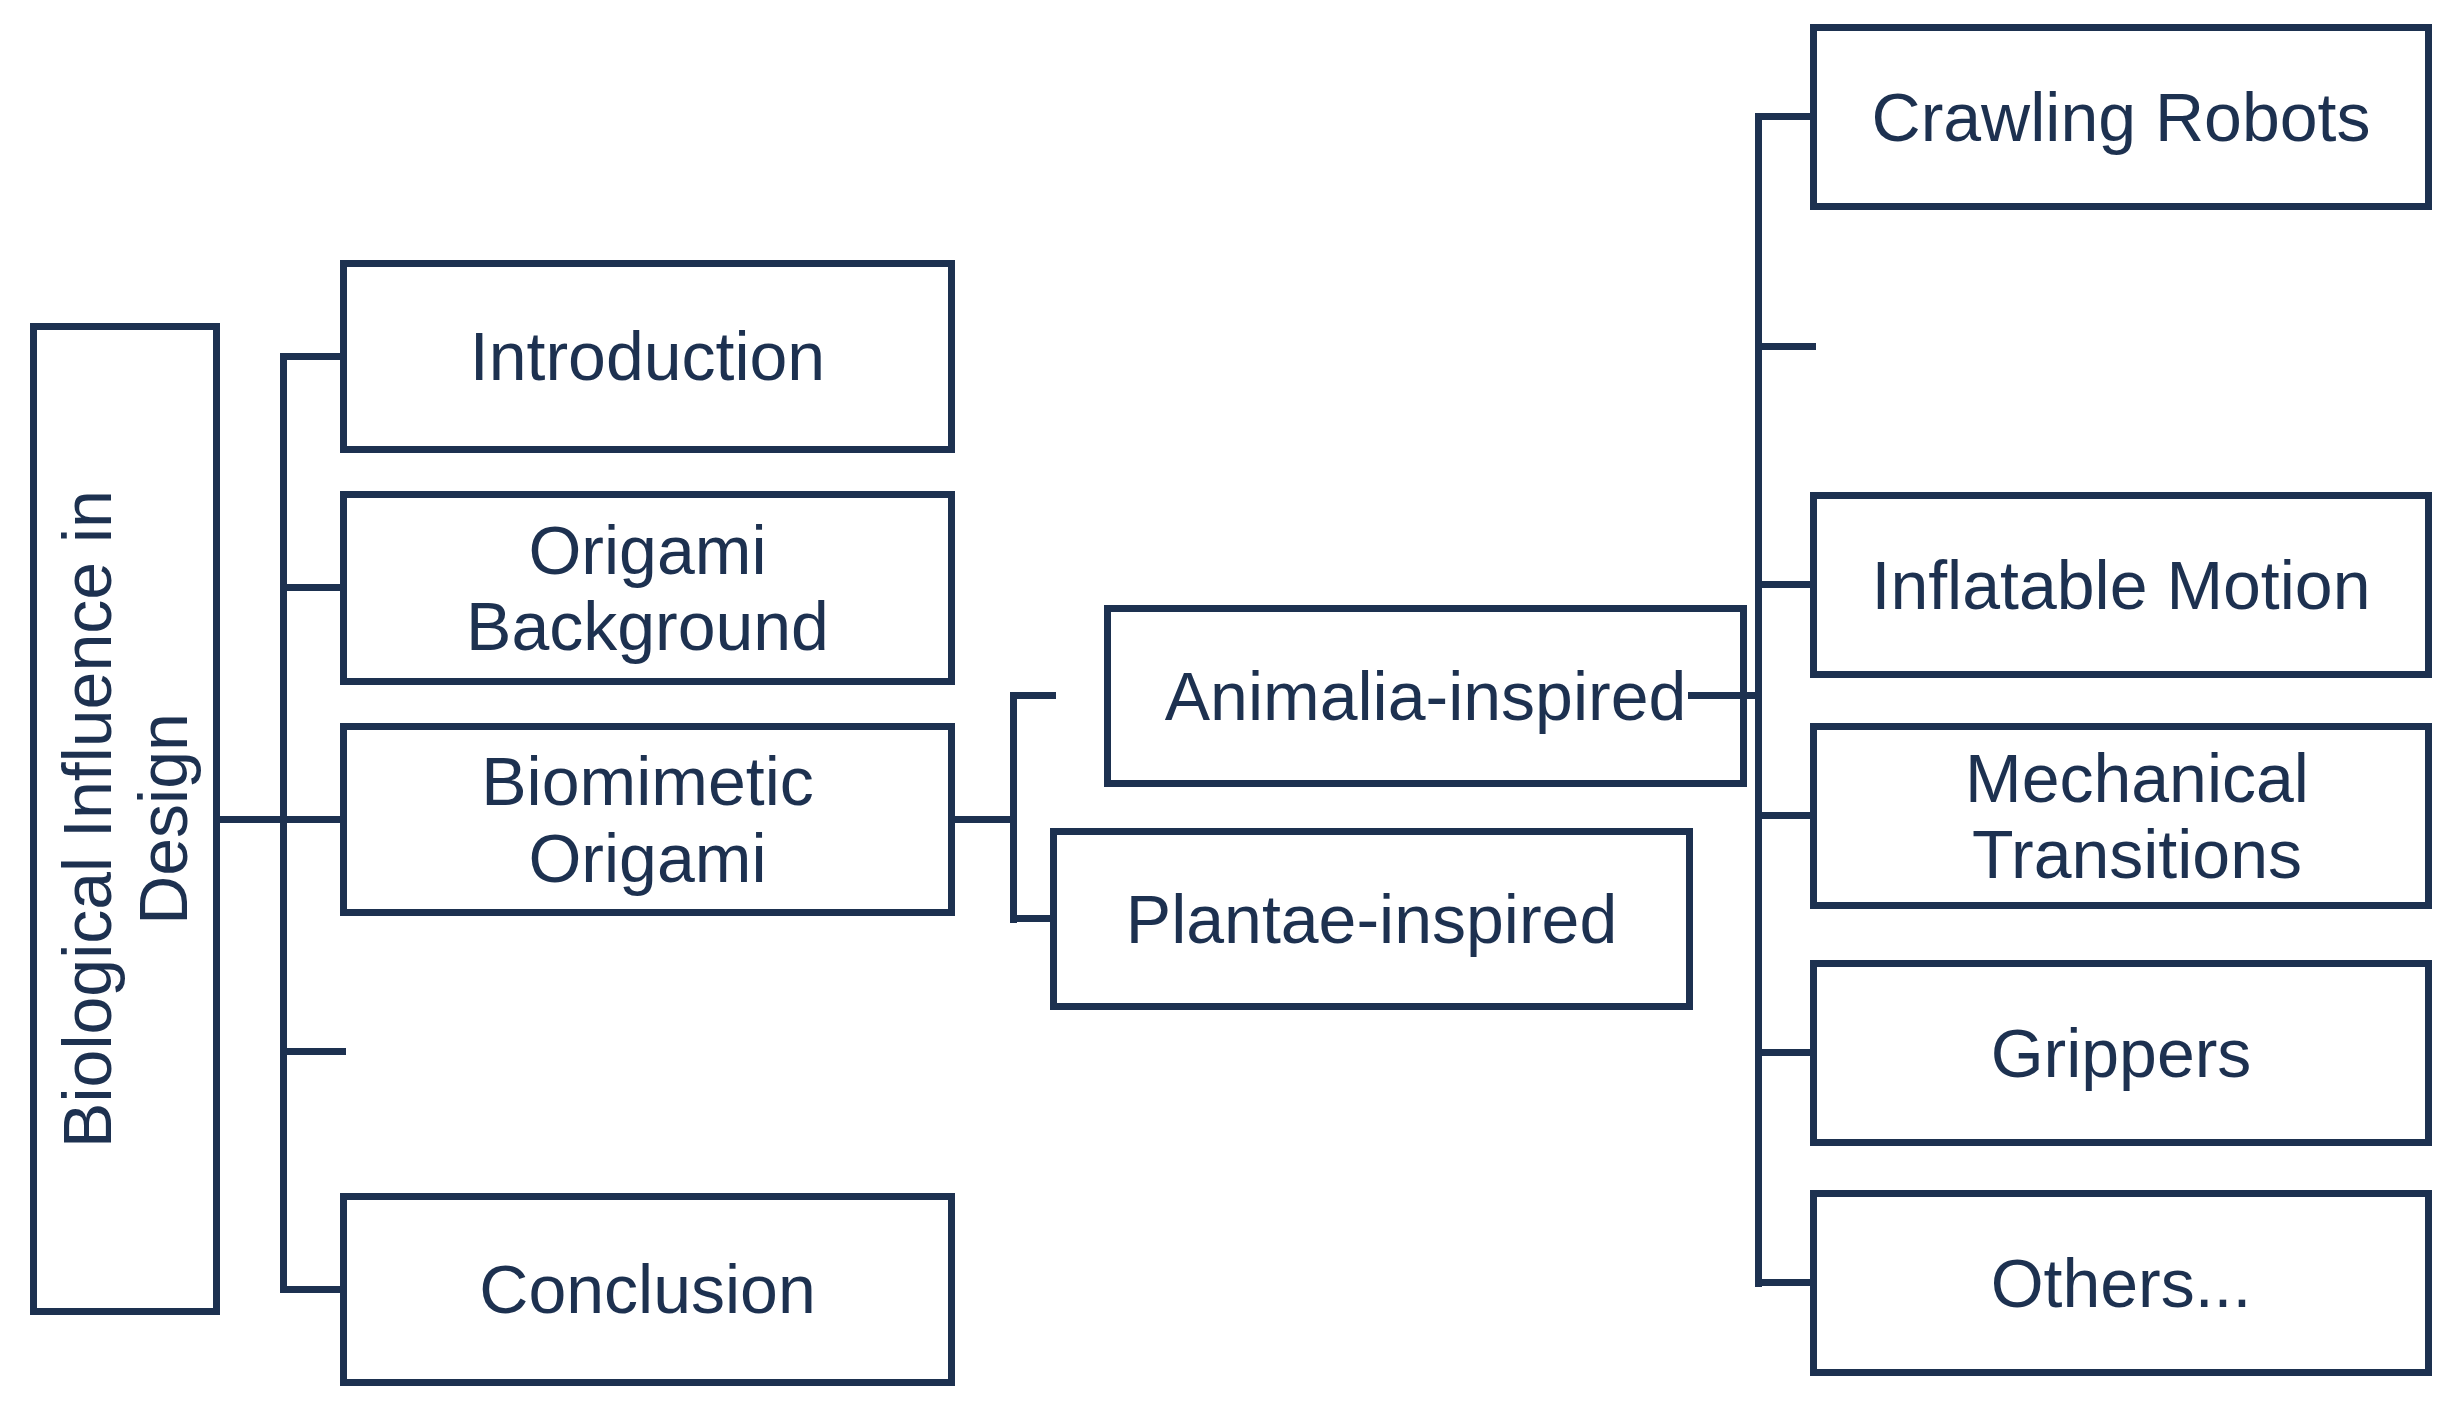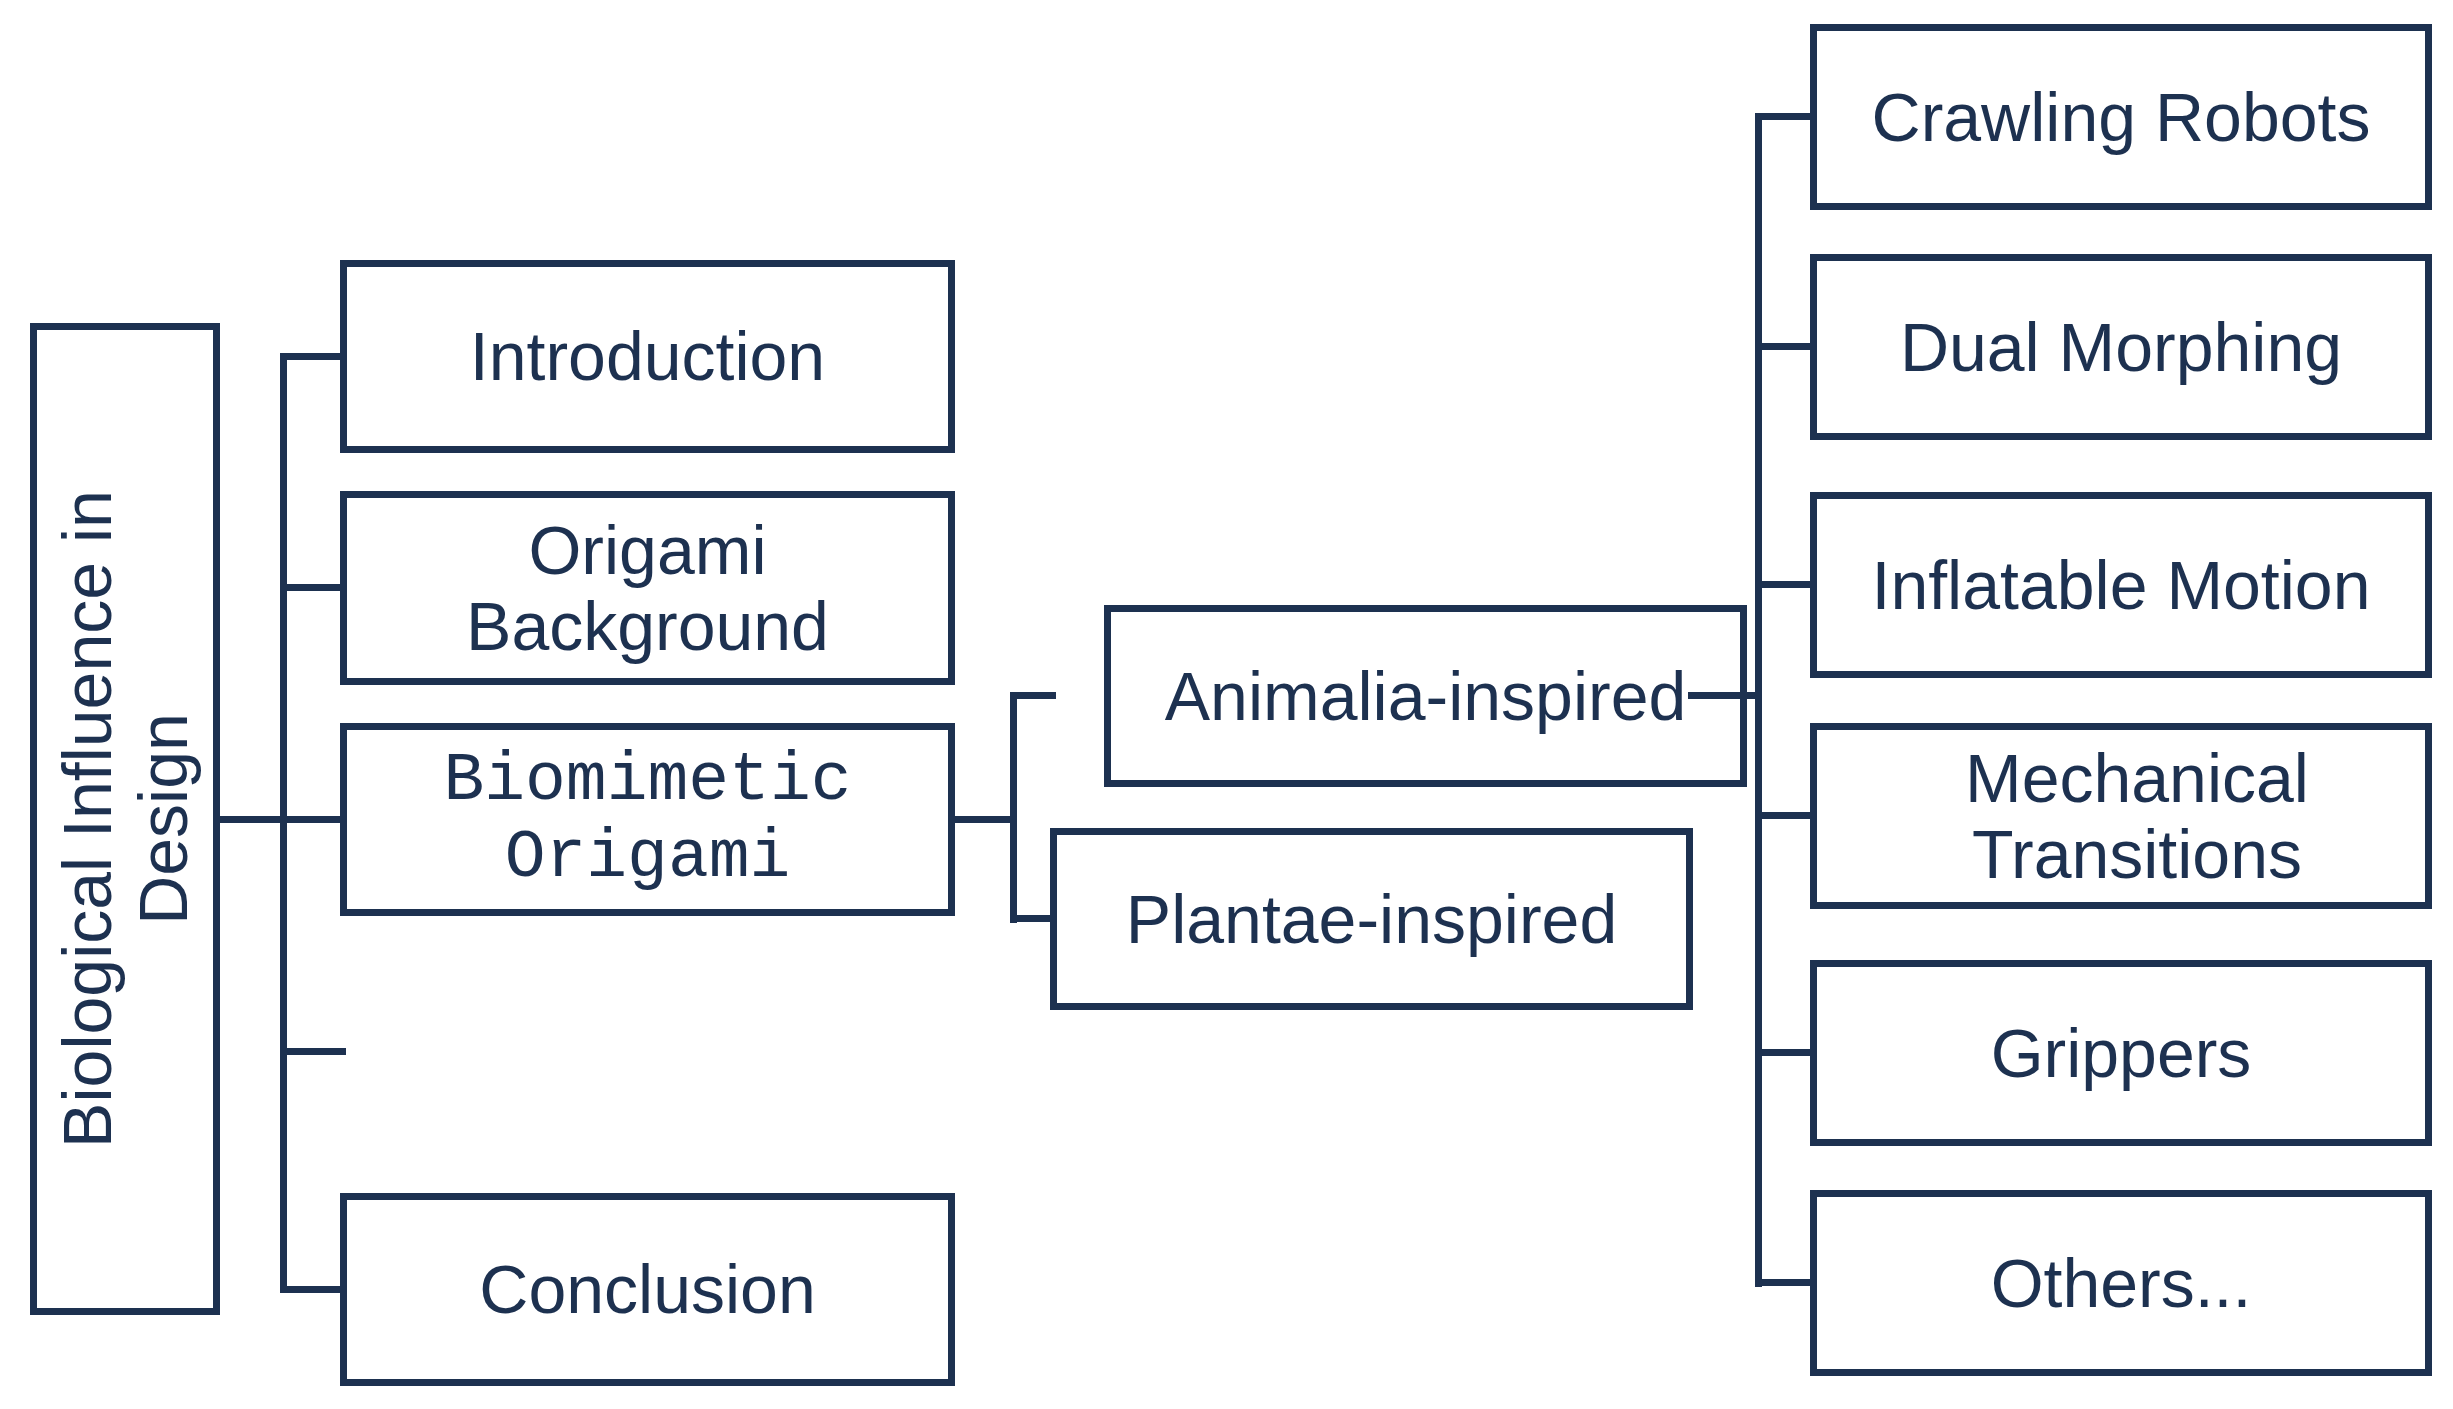--- a/index.html
+++ b/index.html
@@ -42,21 +42,21 @@
     line-height:1.12;
   }
   .hline,.vline{position:absolute;background:var(--ink);}
   .hline{height:7px;}
   .vline{width:7px;}
 
   
   .pos-root{left:30px;  top:323px;  width:190px; height:992px;}
   .pos-c1  {left:340px; top:260px;  width:615px; height:193px;}
   .pos-c2  {left:340px; top:491px;  width:615px; height:194px;}
-  .pos-c3  {left:340px; top:723px;  width:615px; height:193px;font-family:Liberation Mono, monospace;}
+  .pos-c3  {left:340px; top:723px;  width:615px; height:193px;}
   .pos-c4  {left:340px; top:955px;  width:615px; height:193px;}
   .pos-c5  {left:340px; top:1193px; width:615px; height:193px;}
   .pos-m1  {left:1104px;top:605px;  width:643px; height:182px;}
   .pos-m2  {left:1050px;top:828px;  width:643px; height:182px;}
   .pos-r1  {left:1810px;top:24px;   width:622px; height:186px;}
   .pos-r2  {left:1810px;top:254px;  width:622px; height:186px;}
   .pos-r3  {left:1810px;top:492px;  width:622px; height:186px;}
   .pos-r4  {left:1810px;top:723px;  width:622px; height:186px;padding-left:32px;}
   .pos-r5  {left:1810px;top:960px;  width:622px; height:186px;}
   .pos-r6  {left:1810px;top:1190px; width:622px; height:186px;}
@@ -109,23 +109,20 @@
   <div class="box pos-m1">
     <span>Animalia-inspired</span>
   </div>
   <div class="box pos-m2">
     <span>Plantae-inspired</span>
   </div>
 
   <div class="box pos-r1">
     <span>Crawling Robots</span>
   </div>
-  <div class="box pos-r2">
-    <span>Dual Morphing</span>
-  </div>
   <div class="box pos-r3">
     <span>Inflatable Motion</span>
   </div>
   <div class="box pos-r4">
     <span>Mechanical
 Transitions</span>
   </div>
   <div class="box pos-r5">
     <span>Grippers</span>
   </div>

